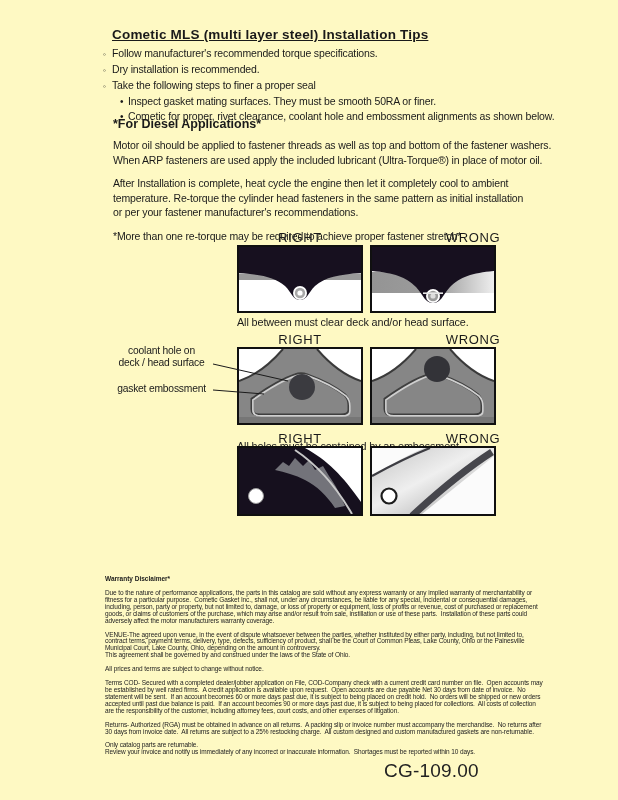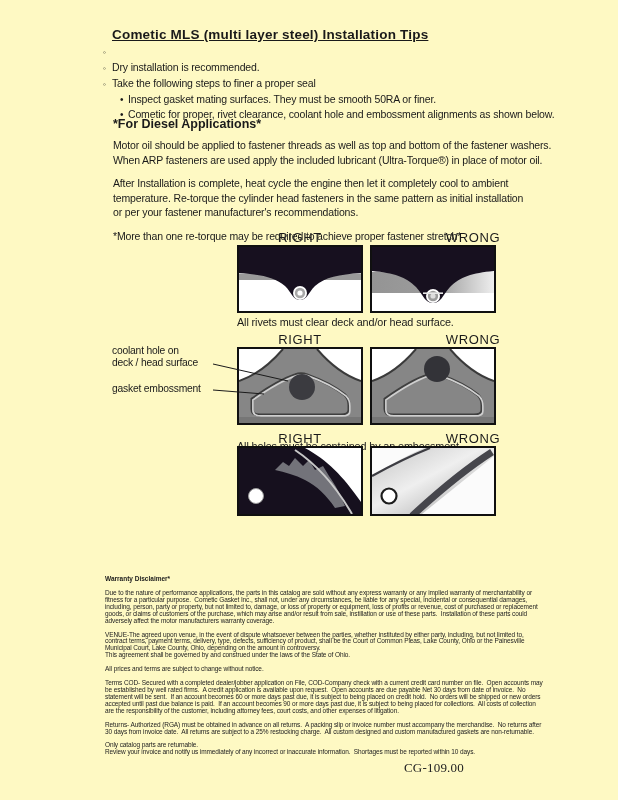--- a/index.html
+++ b/index.html
@@ -30,44 +30,45 @@
   .rw-label{width:126px;text-align:center;font-size:13px;letter-spacing:.6px;line-height:14px;}
   .rw-label + .rw-label{margin-left:7px;}
   .boxes{display:flex;}
   .diagram{border:2px solid #101010;display:block;background:#fff;}
   .boxes .diagram + .diagram{margin-left:7px;}
   .fig-caption{font-size:10.8px;letter-spacing:-.1px;line-height:13px;margin-top:3px;white-space:pre;}
   
   #fig2{left:112px;top:333px;width:385px;height:110px;}
   #fig2 .fig2-inner{position:absolute;left:125px;top:0;}
   .callout{
-    position:absolute;left:0;width:99px;text-align:left;
+    position:absolute;left:0;width:99px;text-align:center;
     font-size:10.3px;line-height:11.5px;letter-spacing:-.2px;
   }
   #callout-coolant{top:12px;}
   #callout-emboss{top:50px;}
   #callout-lines{position:absolute;left:0;top:0;pointer-events:none;}
   #fig2 .fig-caption{position:absolute;left:125px;top:104px;}
   
   .warranty{position:absolute;left:105px;top:575px;width:470px;}
   .warranty h2{font-size:6.5px;margin:0 0 8px 0;}
   .fine{font-size:6.5px;line-height:6.9px;letter-spacing:-.1px;white-space:pre;margin:0 0 7px 0;color:#222;}
   
-  .page-code{position:absolute;left:404px;top:760px;font-size:13px;letter-spacing:.2px;color:#222;font-family:Liberation Serif, serif;}
+  .page-code{position:absolute;left:384px;top:760px;font-size:19px;letter-spacing:.2px;color:#222;}
 </style>
 </head>
 <body>
 
 <div class="page">
 
   <div class="doc-title">Cometic MLS (multi layer steel) Installation Tips</div>
 
   <div class="bullet-list">
     <div class="bullet-row">
       <span class="marker">◦</span>
+      <span>Follow manufacturer's recommended torque specifications.</span>
     </div>
     <div class="bullet-row">
       <span class="marker">◦</span>
       <span>Dry installation is recommended.</span>
     </div>
     <div class="bullet-row">
       <span class="marker">◦</span>
       <span>Take the following steps to finer a proper seal</span>
     </div>
     <div class="bullet-row sub">
@@ -115,21 +116,21 @@
         <rect x="0" y="0" width="122" height="64" fill="#ffffff"></rect>
         <rect x="0" y="25" width="122" height="21" fill="url(#g-wedge)"></rect>
         <rect x="0" y="46" width="122" height="18" fill="#ffffff"></rect>
         <path d="M0,0 H122 V24 C100,26 88,30 78,40 C70,49 69,56 61,56 C53,56 52,49 44,40 C34,30 22,26 0,24 Z" fill="#17101f"></path>
         <circle cx="61" cy="49" r="7" fill="#ffffff"></circle>
         <circle cx="61" cy="49" r="5.2" fill="#9a9a9a"></circle>
         <circle cx="61" cy="49" r="2.6" fill="#dddddd"></circle>
         <rect x="51" y="45.4" width="20" height="1.6" fill="#e6e6e6"></rect>
       </svg>
     </div>
-    <div class="fig-caption">All rivets must clear deck and/or head surface.</div>
+    <div class="fig-caption">All between must clear deck and/or head surface.</div>
   </div>
 
   <div class="figrow" id="fig2">
     <div class="callout" id="callout-coolant" style="white-space:pre;">coolant hole on
 deck / head surface</div>
     <div class="callout" id="callout-emboss">gasket embossment</div>
     <div class="fig2-inner">
       <div class="rw-labels">
         <div class="rw-label">RIGHT</div>
         <div class="rw-label">WRONG</div>

